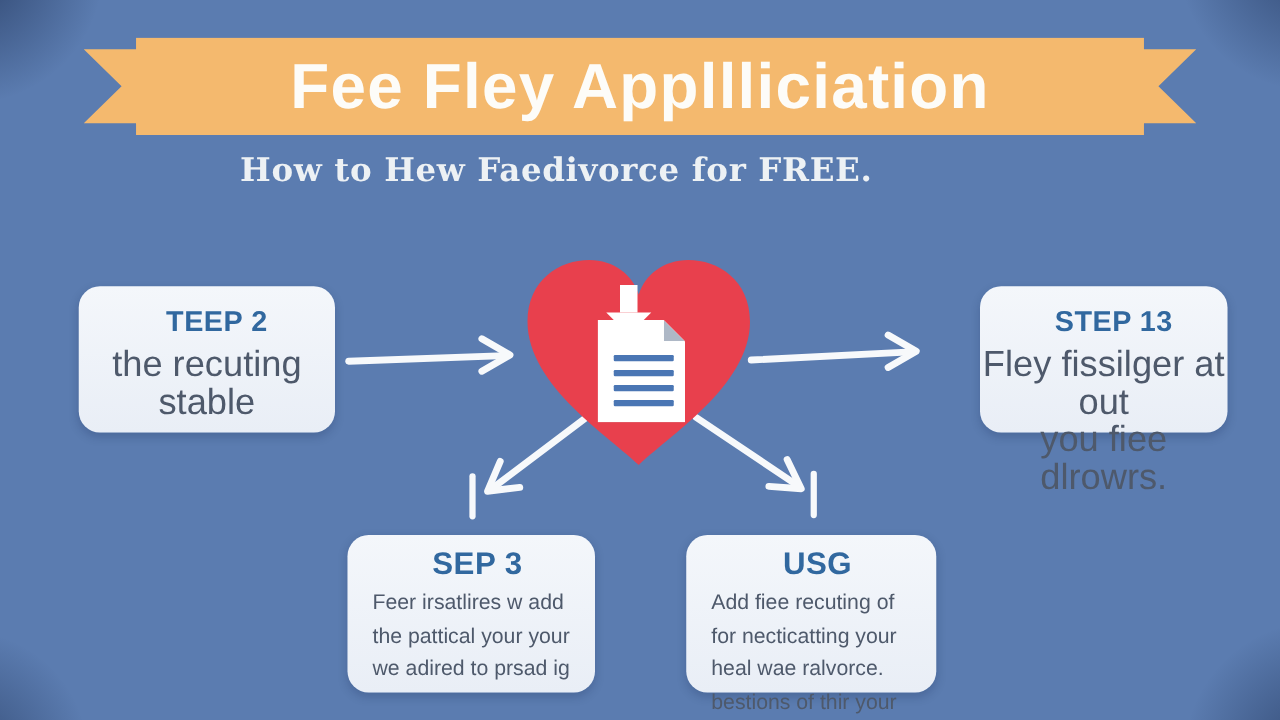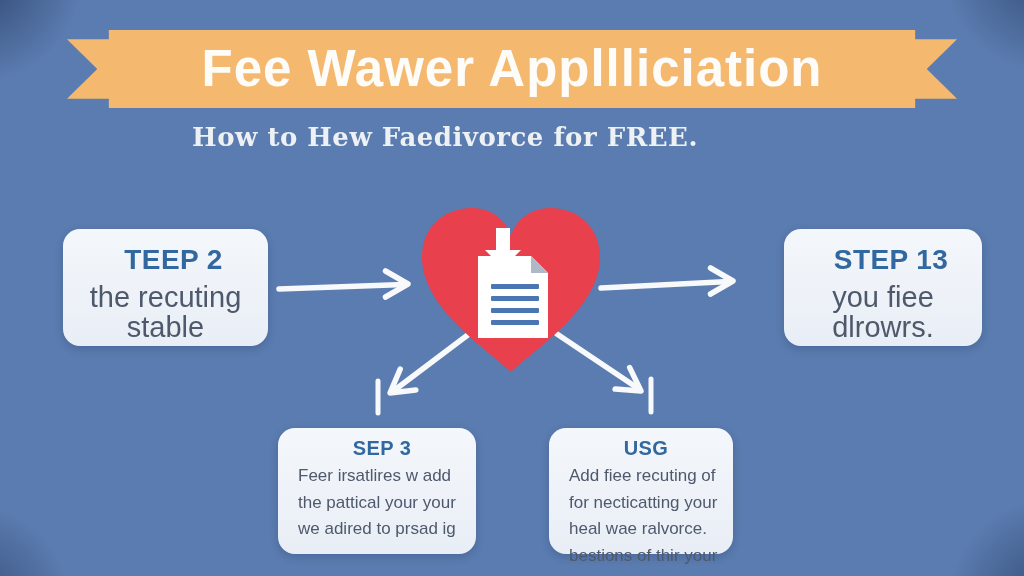--- a/index.html
+++ b/index.html
@@ -38,25 +38,25 @@
     background:linear-gradient(180deg,#f4f7fb 0%,#e9eef6 100%);
     box-shadow:0 3px 8px rgba(18,38,77,.22);
     box-sizing:border-box;text-align:center;
   }
   .card-title{
     font-weight:700;color:#31689f;letter-spacing:.4px;
   }
   .card-line{color:#4e596b;}
   #card-top-left{left:63px;top:229px;width:205px;height:117px;padding-top:15px;}
   #card-top-right{left:784px;top:229px;width:198px;height:117px;padding-top:15px;}
-  #card-top-left .card-title,#card-top-right .card-title{font-size:28px;margin-bottom:6px;margin-left:16px;}
+  #card-top-left .card-title,#card-top-right .card-title{font-size:23px;margin-bottom:6px;margin-left:16px;}
   #card-top-left .card-line,#card-top-right .card-line{font-size:29px;line-height:30px;}
   #card-bottom-left{left:278px;top:428px;width:198px;height:126px;padding:9px 10px 0 20px;}
-  #card-bottom-right{left:549px;top:428px;width:184px;height:126px;padding:9px 10px 0 20px;}
-  #card-bottom-left .card-title,#card-bottom-right .card-title{font-size:20px;margin-bottom:3px;}
+  #card-bottom-right{left:549px;top:428px;width:200px;height:126px;padding:9px 10px 0 20px;}
+  #card-bottom-left .card-title,#card-bottom-right .card-title{font-size:25px;margin-bottom:3px;}
   #card-bottom-left .card-line,#card-bottom-right .card-line{
     font-size:17px;line-height:26.5px;text-align:left;
   }
   
   .heart-wrap{position:absolute;left:411px;top:202px;width:200px;height:178px;}
   .heart-wrap svg{position:absolute;left:0;top:0;}
   .down-arrow{position:absolute;left:74px;top:26px;width:36px;height:40px;}
   .down-arrow .stem{position:absolute;left:11px;top:0;width:14px;height:22px;background:#fff;}
   .down-arrow .head{
     position:absolute;left:0;top:22px;width:0;height:0;
@@ -79,21 +79,21 @@
   .doc-line:nth-of-type(5){top:64px;}
   
   .overlay{position:absolute;left:0;top:0;pointer-events:none;}
 </style>
 </head>
 <body>
 
 <div id="canvas">
 
   <div class="ribbon">
-    <div class="ribbon-title">Fee Wawer Appllliciation</div>
+    <div class="ribbon-title">Fee Fley Appllliciation</div>
   </div>
 
   <div class="subtitle">How to Hew Faedivorce for FREE.</div>
 
   <svg class="overlay" width="1024" height="576" viewBox="0 0 1024 576">
     <g stroke="#f7f9fb" stroke-width="5.5" fill="none" stroke-linecap="round" stroke-linejoin="round">
       <g>
         <path d="M279 289 L404 284.5"></path>
         <path d="M385.5 271 L408 284 L385.5 297"></path>
       </g>
@@ -134,20 +134,21 @@
     </div>
   </div>
 
   <div class="card" id="card-top-left">
     <div class="card-title">TEEP 2</div>
     <div class="card-line">the recuting stable</div>
   </div>
 
   <div class="card" id="card-top-right">
     <div class="card-title">STEP 13</div>
+    <div class="card-line">Fley fissilger at out</div>
     <div class="card-line">you fiee dlrowrs.</div>
   </div>
 
   <div class="card" id="card-bottom-left">
     <div class="card-title">SEP 3</div>
     <div class="card-line">Feer irsatlires w add</div>
     <div class="card-line">the pattical your your</div>
     <div class="card-line">we adired to prsad ig</div>
 
   </div>

